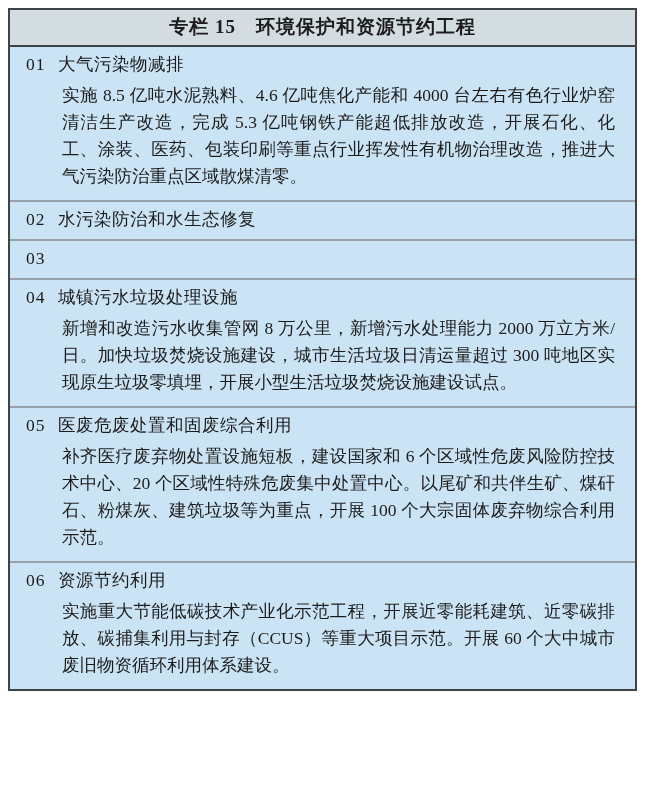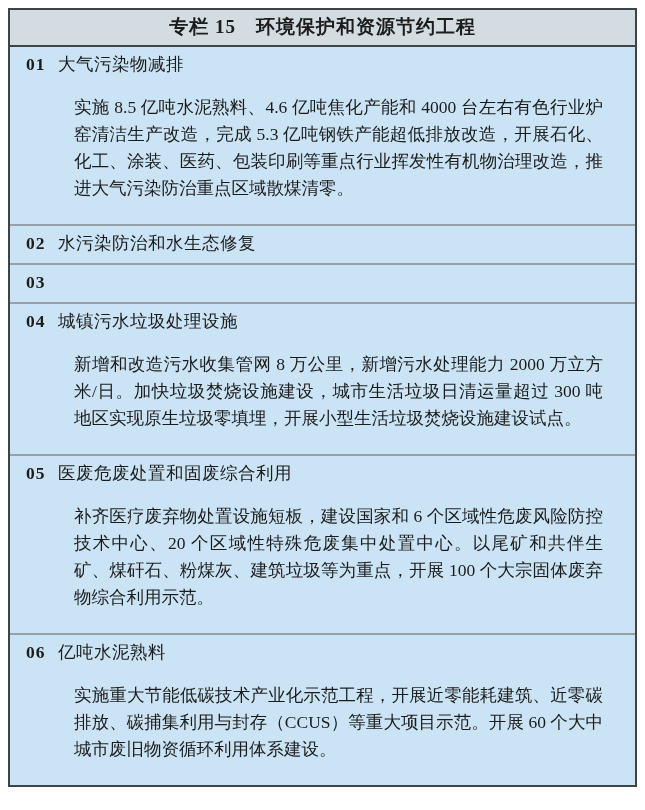--- a/index.html
+++ b/index.html
@@ -40,30 +40,30 @@
     border-top:2px solid var(--divider-color);
   }
   .sec-head{
     display:flex;
     align-items:baseline;
     font-size:17.5px;
     line-height:27px;
   }
   .sec-num{
     flex:0 0 32px;
-    font-weight:bold;
+    font-weight:normal;
     letter-spacing:1px;
   }
   .sec-title{
     font-weight:normal;
     letter-spacing:0.5px;
     text-align:center;
   }
   .sec-body{
-    margin:16px;
+    margin:4px;
     padding-left:32px;
     font-size:17.5px;
     line-height:27px;
     text-align:justify;
   }
 </style>
 </head>
 <body>
 
 <div class="box">
@@ -102,17 +102,17 @@
     <div class="sec-head">
       <span class="sec-num">05</span>
       <span class="sec-title">医废危废处置和固废综合利用</span>
     </div>
     <p class="sec-body">补齐医疗废弃物处置设施短板，建设国家和 6 个区域性危废风险防控技术中心、20 个区域性特殊危废集中处置中心。以尾矿和共伴生矿、煤矸石、粉煤灰、建筑垃圾等为重点，开展 100 个大宗固体废弃物综合利用示范。</p>
   </div>
 
   <div class="section">
     <div class="sec-head">
       <span class="sec-num">06</span>
-      <span class="sec-title">亿吨水泥熟料</span>
+      <span class="sec-title">资源节约利用</span>
     </div>
     <p class="sec-body">实施重大节能低碳技术产业化示范工程，开展近零能耗建筑、近零碳排放、碳捕集利用与封存（CCUS）等重大项目示范。开展 60 个大中城市废旧物资循环利用体系建设。</p>
   </div>
 </div>
 
 </body></html>

